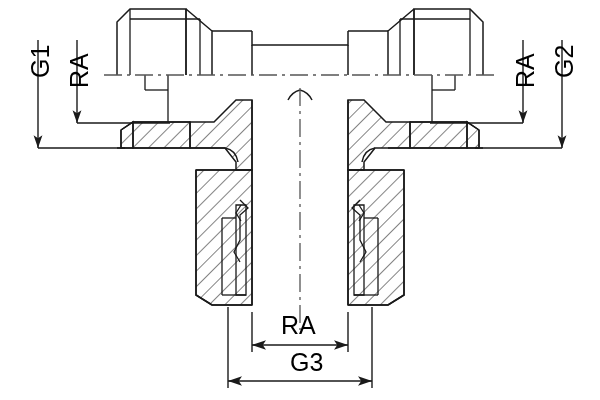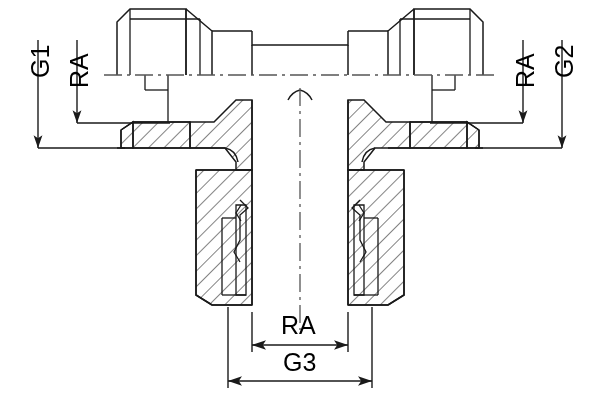--- a/index.html
+++ b/index.html
@@ -203,15 +203,15 @@
   <div class="dimlabel vert" style="left:28px; top:78px;">G1</div>
 
   <div class="dimlabel vert" style="left:67px; top:88px;">RA</div>
 
   <div class="dimlabel vert" style="left:513px; top:88px;">RA</div>
 
   <div class="dimlabel vert" style="left:552px; top:78px;">G2</div>
 
   <div class="dimlabel" style="left:281px; top:313px;">RA</div>
 
-  <div class="dimlabel" style="left:283px; top:350px;">G3</div>
+  <div class="dimlabel" style="left:290px; top:350px;">G3</div>
 
 </div>
 
 </body></html>

